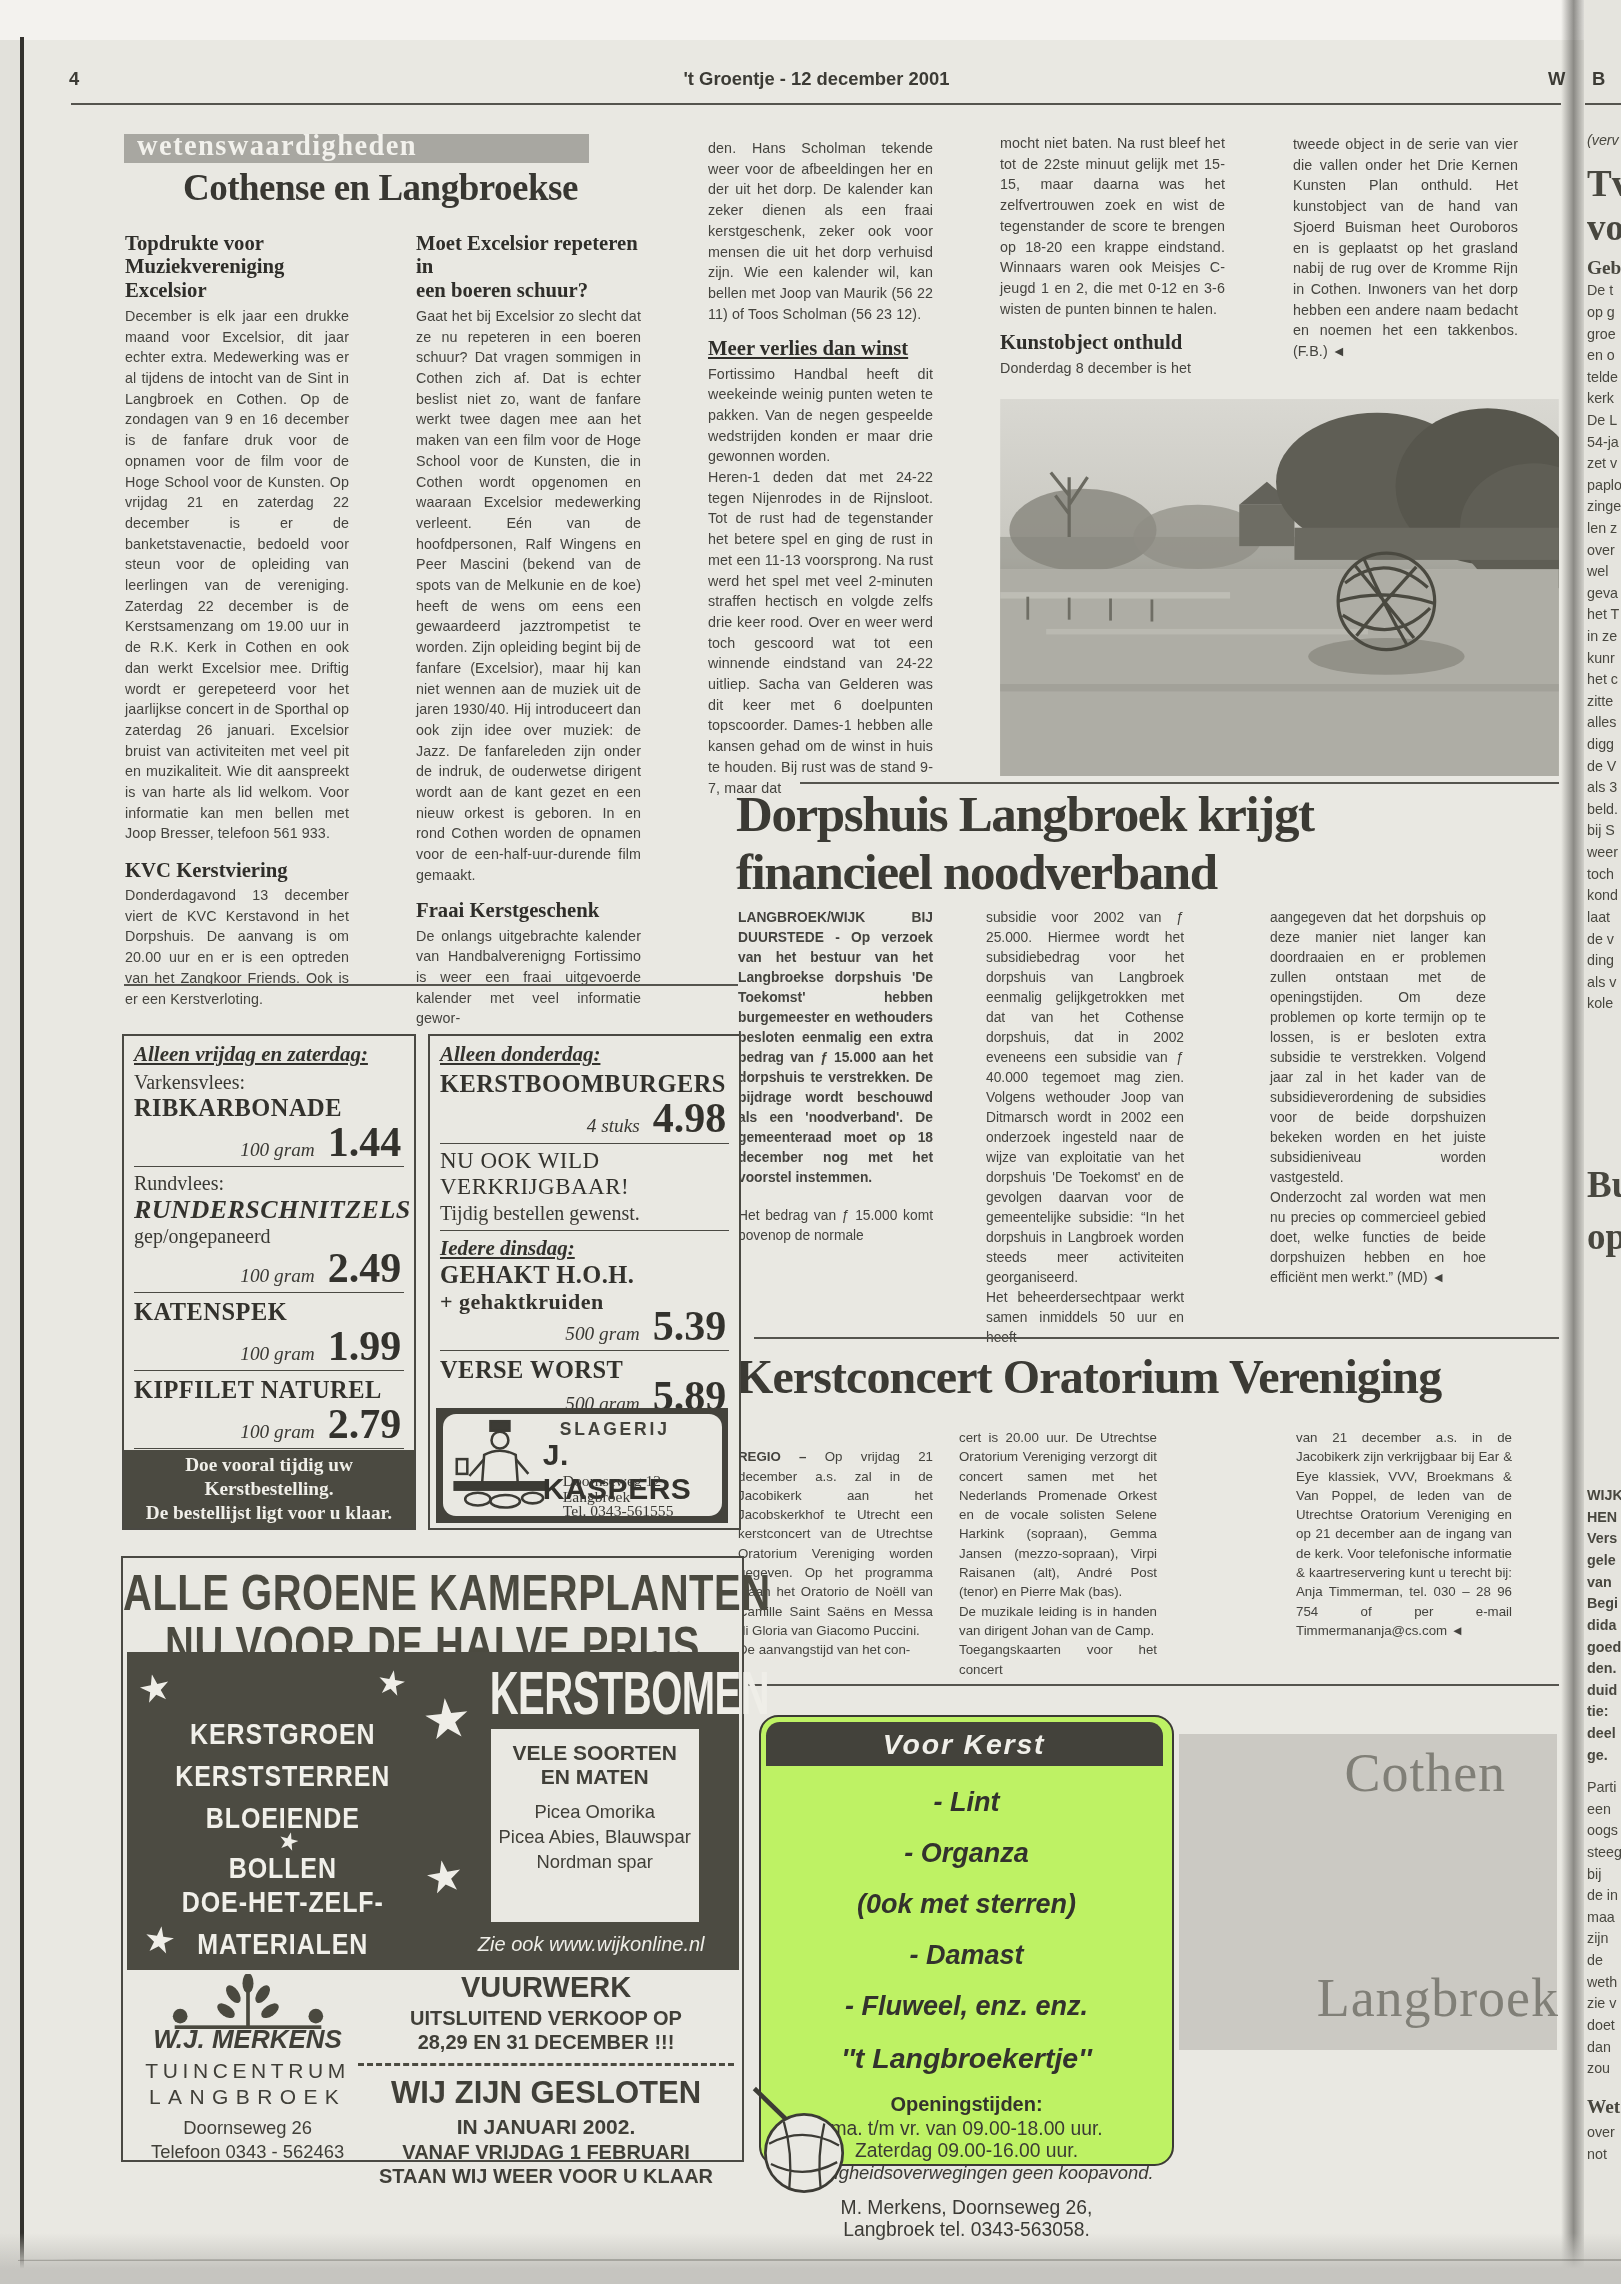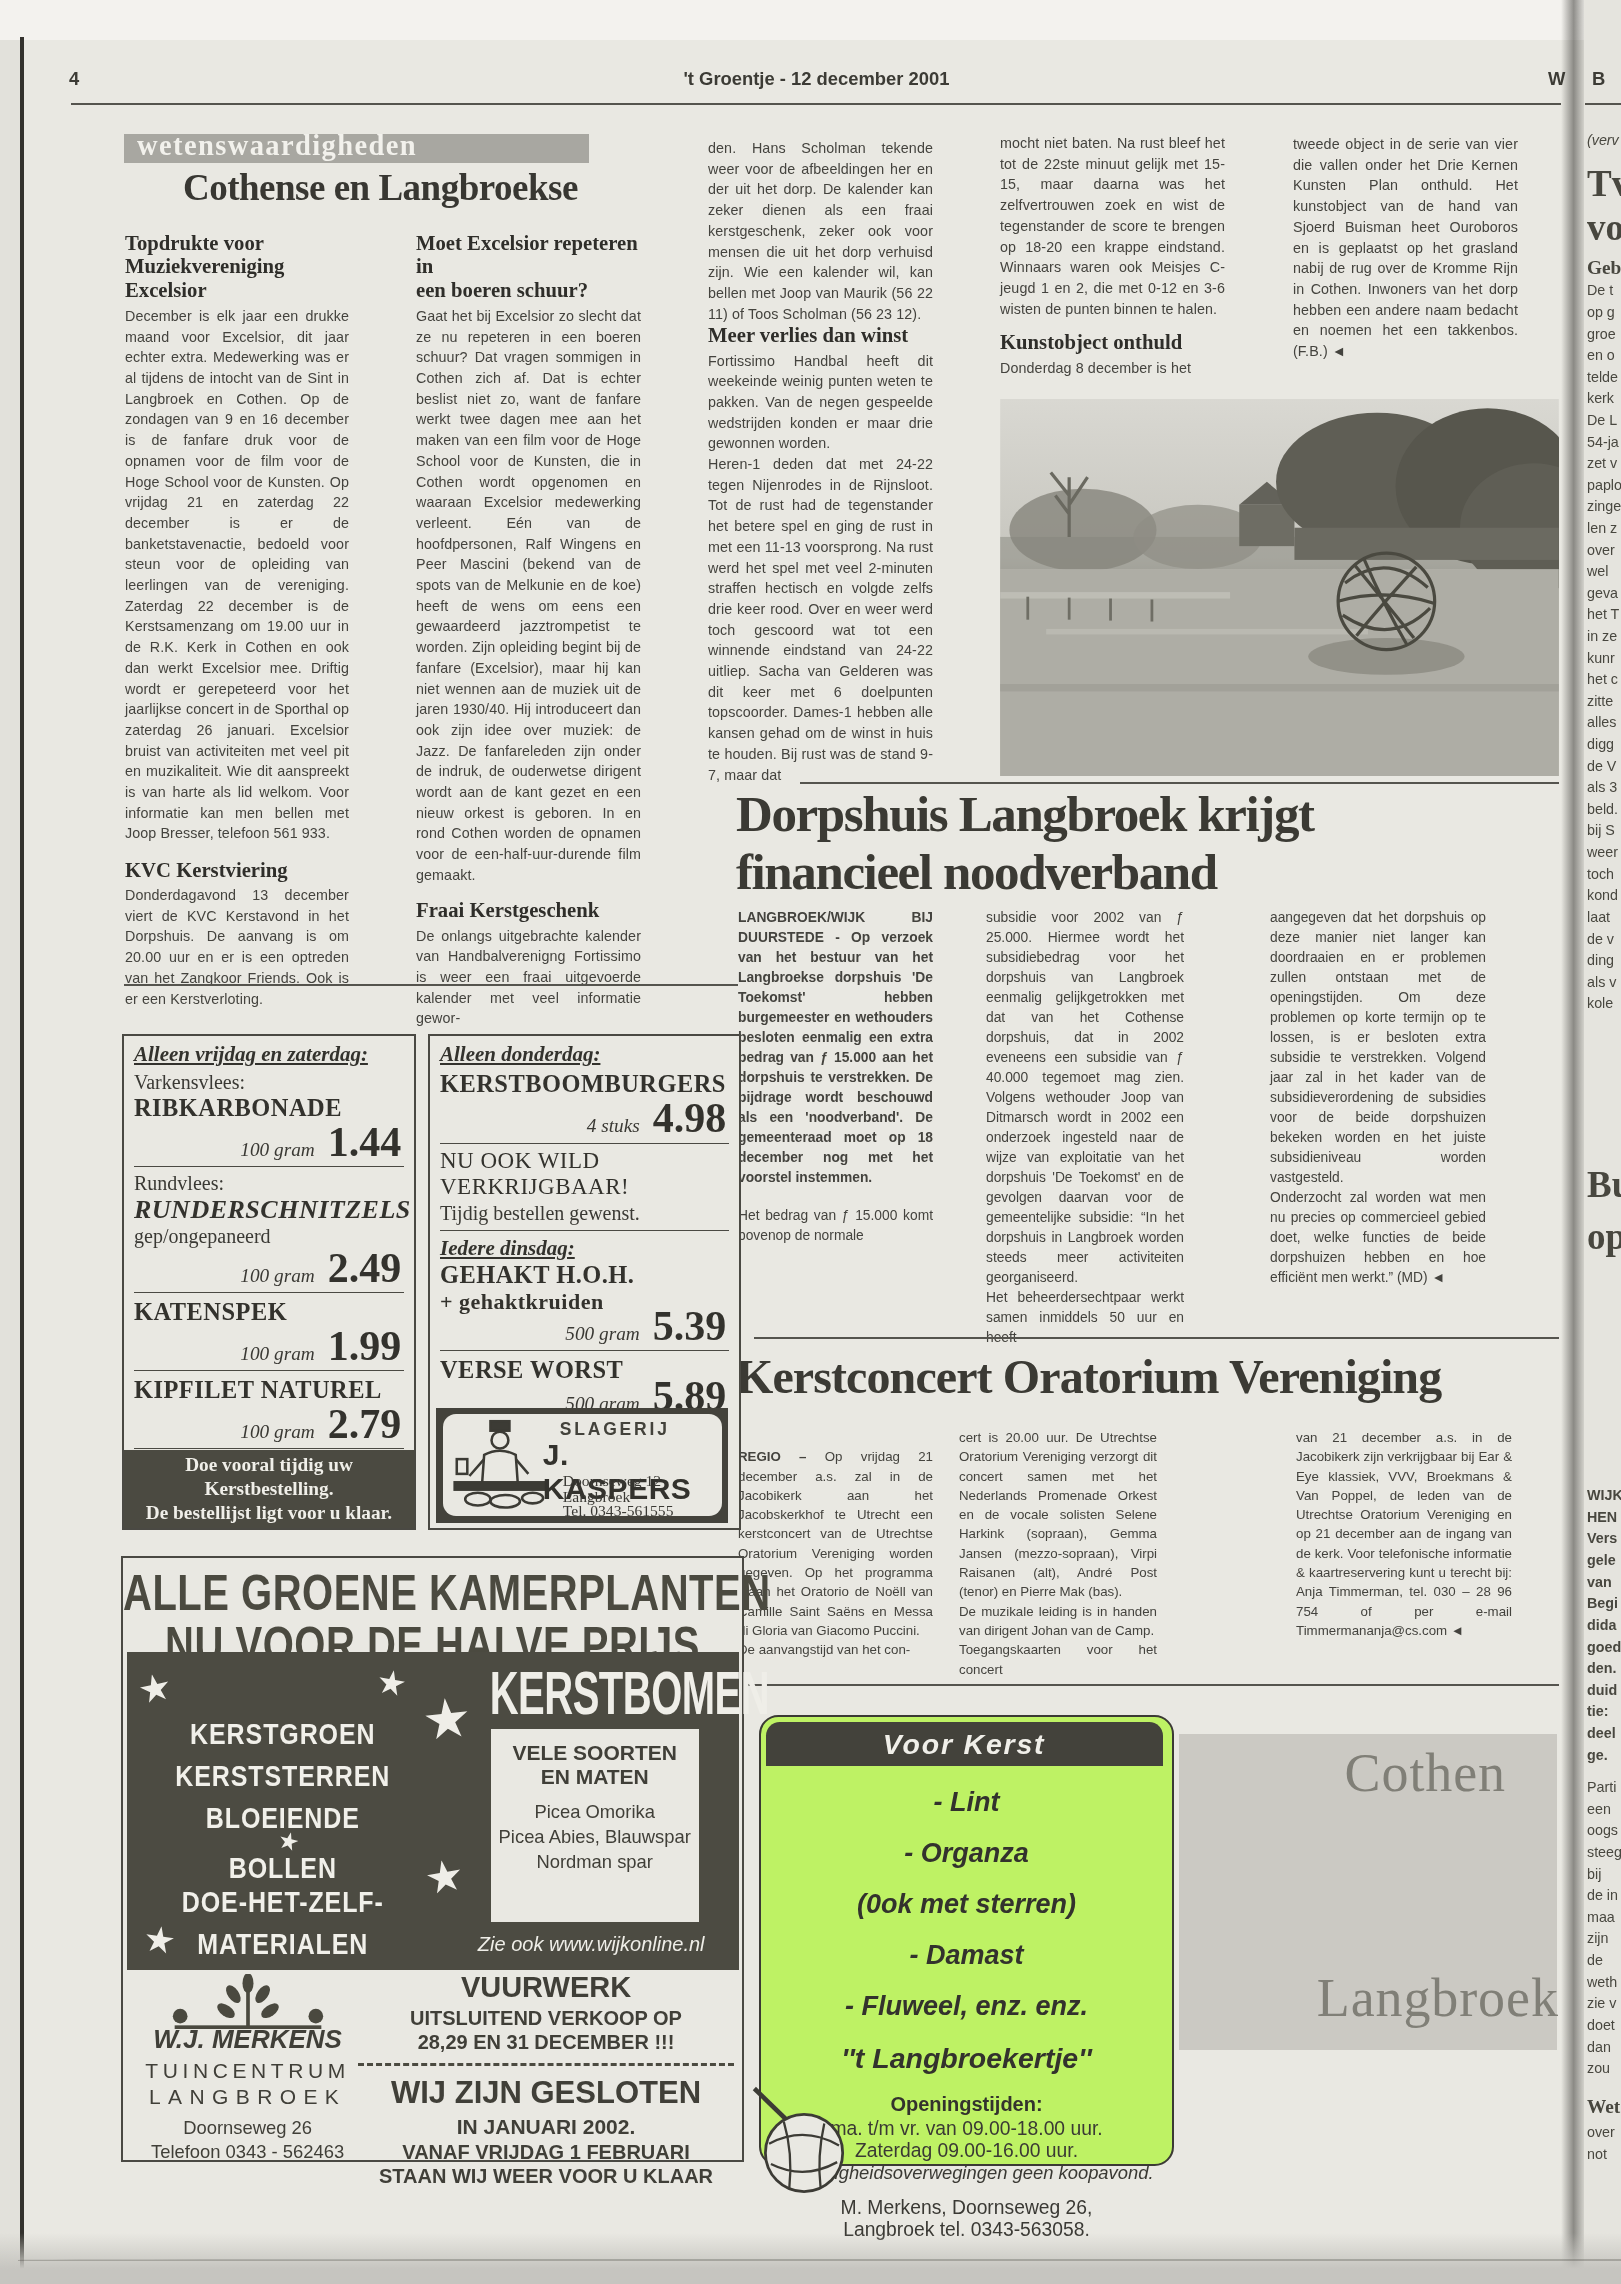--- a/index.html
+++ b/index.html
@@ -71,21 +71,21 @@
   <div class="abs" style="left:416px;top:232px;width:225px;">
     <div class="arthead">Moet Excelsior repeteren in
 een boeren schuur?</div>
     <div class="bodytxt" style="margin-top:3.7px;">Gaat het bij Excelsior zo slecht dat ze nu repeteren in een boeren schuur? Dat vragen sommigen in Cothen zich af. Dat is echter beslist niet zo, want de fanfare werkt twee dagen mee aan het maken van een film voor de Hoge School voor de Kunsten, die in Cothen wordt opgenomen en waaraan Excelsior medewerking verleent. Eén van de hoofdpersonen, Ralf Wingens en Peer Mascini (bekend van de spots van de Melkunie en de koe) heeft de wens om eens een gewaardeerd jazztrompetist te worden. Zijn opleiding begint bij de fanfare (Excelsior), maar hij kan niet wennen aan de muziek uit de jaren 1930/40. Hij introduceert dan ook zijn idee over muziek: de Jazz. De fanfareleden zijn onder de indruk, de ouderwetse dirigent wordt aan de kant gezet en een nieuw orkest is geboren. In en rond Cothen worden de opnamen voor de een-half-uur-durende film gemaakt.</div>
     <div class="arthead" style="margin-top:13.8px;">Fraai Kerstgeschenk</div>
     <div class="bodytxt" style="margin-top:2.8px;">De onlangs uitgebrachte kalender van Handbalverenigng Fortissimo is weer een fraai uitgevoerde kalender met veel informatie gewor-</div>
   </div>
 
   <div class="abs" style="left:708px;top:138px;width:225px;">
     <div class="bodytxt">den. Hans Scholman tekende weer voor de afbeeldingen her en der uit het dorp. De kalender kan zeker dienen als een fraai kerstgeschenk, zeker ook voor mensen die uit het dorp verhuisd zijn. Wie een kalender wil, kan bellen met Joop van Maurik (56 22 11) of Toos Scholman (56 23 12).</div>
-    <div class="arthead" style="">Meer verlies dan winst</div>
+    <div class="arthead" style="margin-top:13px;text-decoration:underline;">Meer verlies dan winst</div>
     <div class="bodytxt pre" style="margin-top:2.8px;">Fortissimo Handbal heeft dit weekeinde weinig punten weten te pakken. Van de negen gespeelde wedstrijden konden er maar drie gewonnen worden.
 Heren-1 deden dat met 24-22 tegen Nijenrodes in de Rijnsloot. Tot de rust had de tegenstander het betere spel en ging de rust in met een 11-13 voorsprong. Na rust werd het spel met veel 2-minuten straffen hectisch en volgde zelfs drie keer rood. Over en weer werd toch gescoord wat tot een winnende eindstand van 24-22 uitliep. Sacha van Gelderen was dit keer met 6 doelpunten topscoorder. Dames-1 hebben alle kansen gehad om de winst in huis te houden. Bij rust was de stand 9-7, maar dat</div>
   </div>
 
   <div class="abs" style="left:1000px;top:133px;width:225px;">
     <div class="bodytxt">mocht niet baten. Na rust bleef het tot de 22ste minuut gelijk met 15-15, maar daarna was het zelfvertrouwen zoek en wist de tegenstander de score te brengen op 18-20 een krappe eindstand. Winnaars waren ook Meisjes C-jeugd 1 en 2, die met 0-12 en 3-6 wisten de punten binnen te halen.</div>
     <div class="arthead" style="margin-top:12px;">Kunstobject onthuld</div>
     <div class="bodytxt" style="margin-top:2.8px;">Donderdag 8 december is het</div>
   </div>
 

